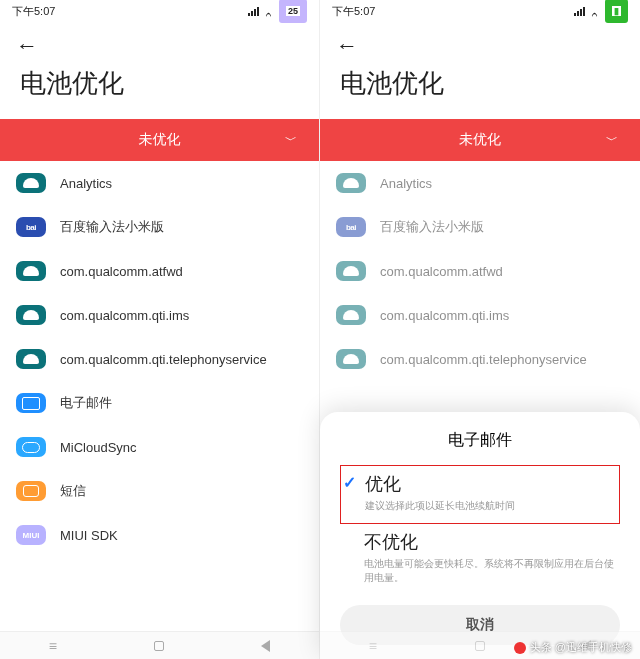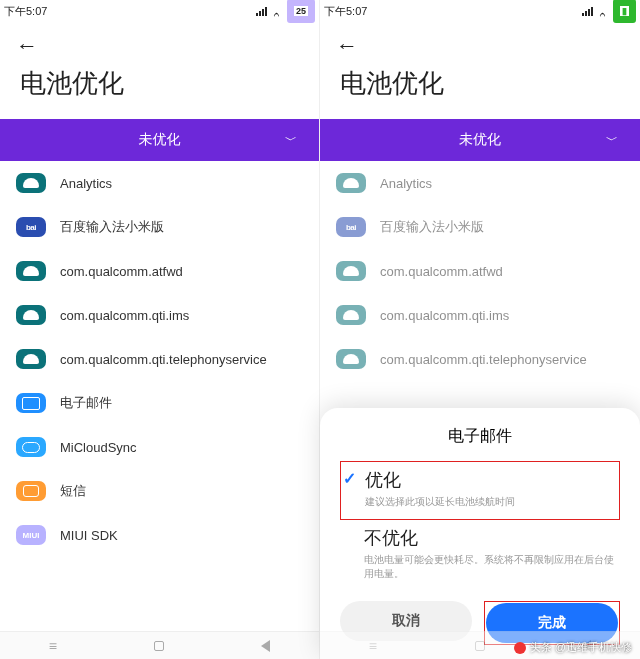--- a/index.html
+++ b/index.html
@@ -10,39 +10,39 @@
     height: 659px;
     overflow: hidden;
     position: relative;
   }
   .container { display: flex; width: 640px; height: 659px; }
   .pane { width: 320px; height: 659px; position: relative; background: #fff; border-right: 1px solid #eee; }
   .pane:last-child { border-right: none; }
 
   .status-bar {
     height: 22px; display: flex; align-items: center; justify-content: space-between;
-    padding: 0 4px; font-size: 11px; color: #222;
+    padding: 0 12px; font-size: 11px; color: #222;
   }
   .status-right { display: flex; align-items: center; gap: 4px; }
   .signal { display: inline-flex; gap: 1px; align-items: flex-end; }
   .signal i { width:2px; background:#222; display:inline-block;}
   .signal i:nth-child(1){height:3px}.signal i:nth-child(2){height:5px}
   .signal i:nth-child(3){height:7px}.signal i:nth-child(4){height:9px}
   .wifi { width:12px; height:10px; position:relative; }
   .wifi::before{content:"";position:absolute;left:3px;top:7px;width:4px;height:4px;border:1.5px solid #222;border-radius:50%;border-left:none;border-bottom:none;transform:rotate(-45deg);}
   .battery { display:inline-flex; align-items:center; gap:2px; border:7px solid #c4b5fd; border-radius:3px; padding:0 2px; font-size:9px; font-weight:bold;}
   .battery.green{ color:#2eb82e; border-color:#2eb82e;}
 
   .back-row { padding: 8px 16px 0; }
   .back-arrow { font-size: 22px; font-weight: 300; color: #222; cursor:pointer;}
 
   .page-title { font-size: 26px; font-weight: 400; color: #222; padding: 10px 20px 18px; font-family: Liberation Mono, monospace; }
 
   .filter-bar {
-    background: #6d28d9; color: #fff; height: 42px;
+    background: #ef4444; color: #fff; height: 42px;
     display:flex; align-items:center; justify-content:center; position:relative;
     font-size: 14px; cursor:pointer;
   }
   .filter-bar .chev { position:absolute; right:22px; font-size:12px;}
 
   .app-list { }
   .app-row {
     display:flex; align-items:center; padding: 12px 16px; gap:14px;
     font-size: 13px; color:#333; cursor:pointer;
   }
@@ -230,25 +230,20 @@
 
       <div class="opt-block">
         <div class="opt-title">不优化</div>
         <div class="opt-desc">电池电量可能会更快耗尽。系统将不再限制应用在后台使用电量。</div>
       </div>
 
       <div class="dlg-buttons">
         <div class="btn btn-cancel">
           <span>取消</span>
         </div>
-        <div class="btn-done-wrap redbox" style="padding:1px;">
-          <div class="btn btn-done">
-            <span>完成</span>
-          </div>
-        </div>
       </div>
     </div>
 
     <div class="nav-bar" style="opacity:.45">
       <span>≡</span>
       <span class="nav-sq"></span>
       <span class="nav-tri"></span>
     </div>
   </div>
 

